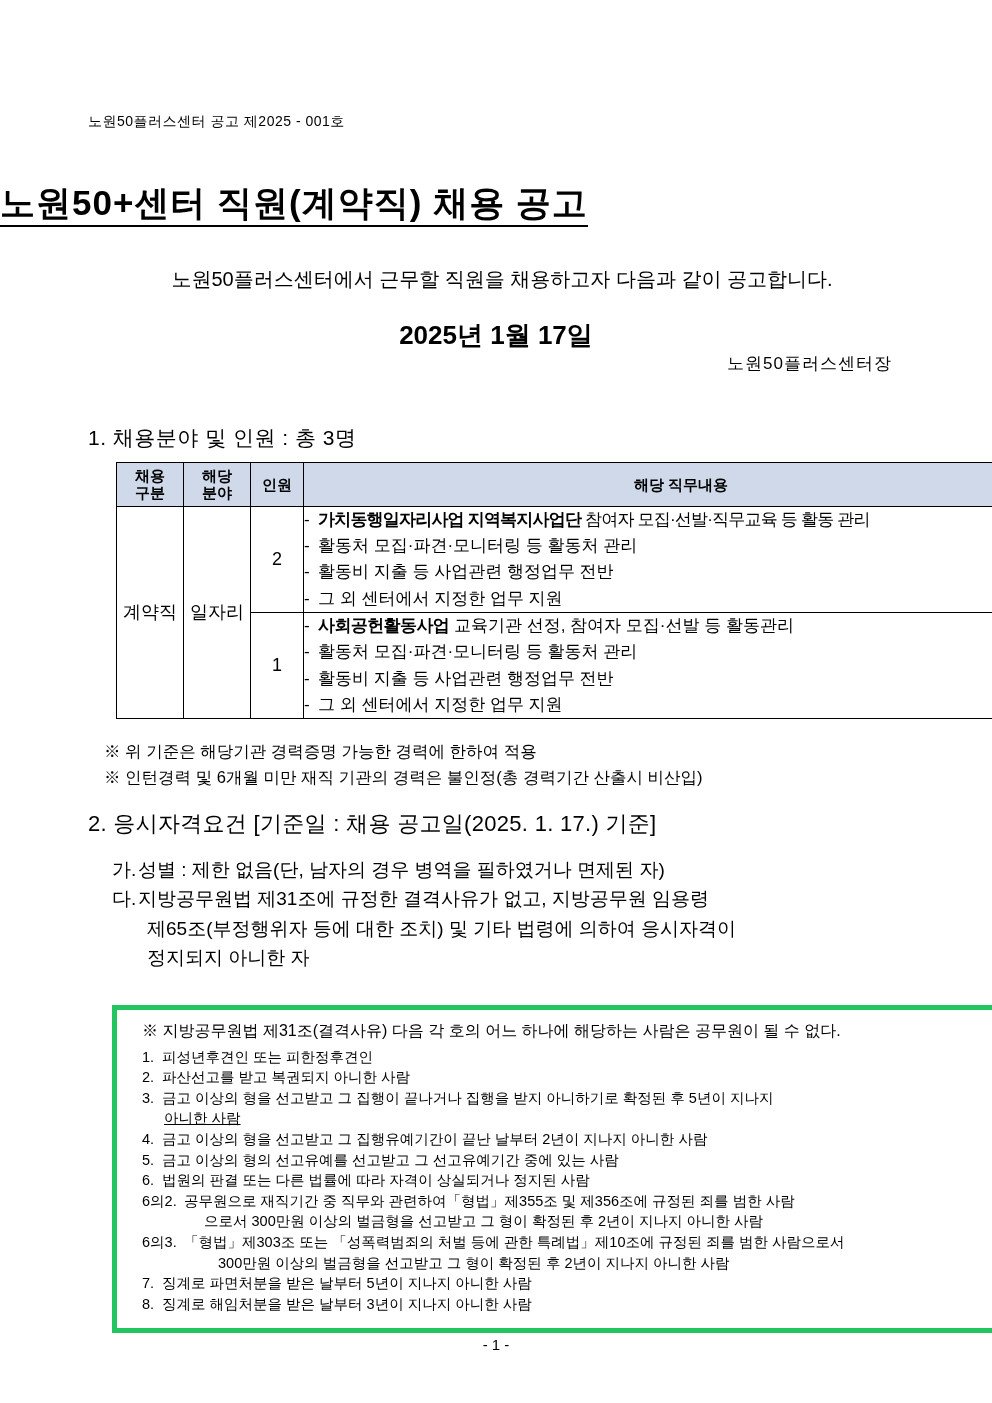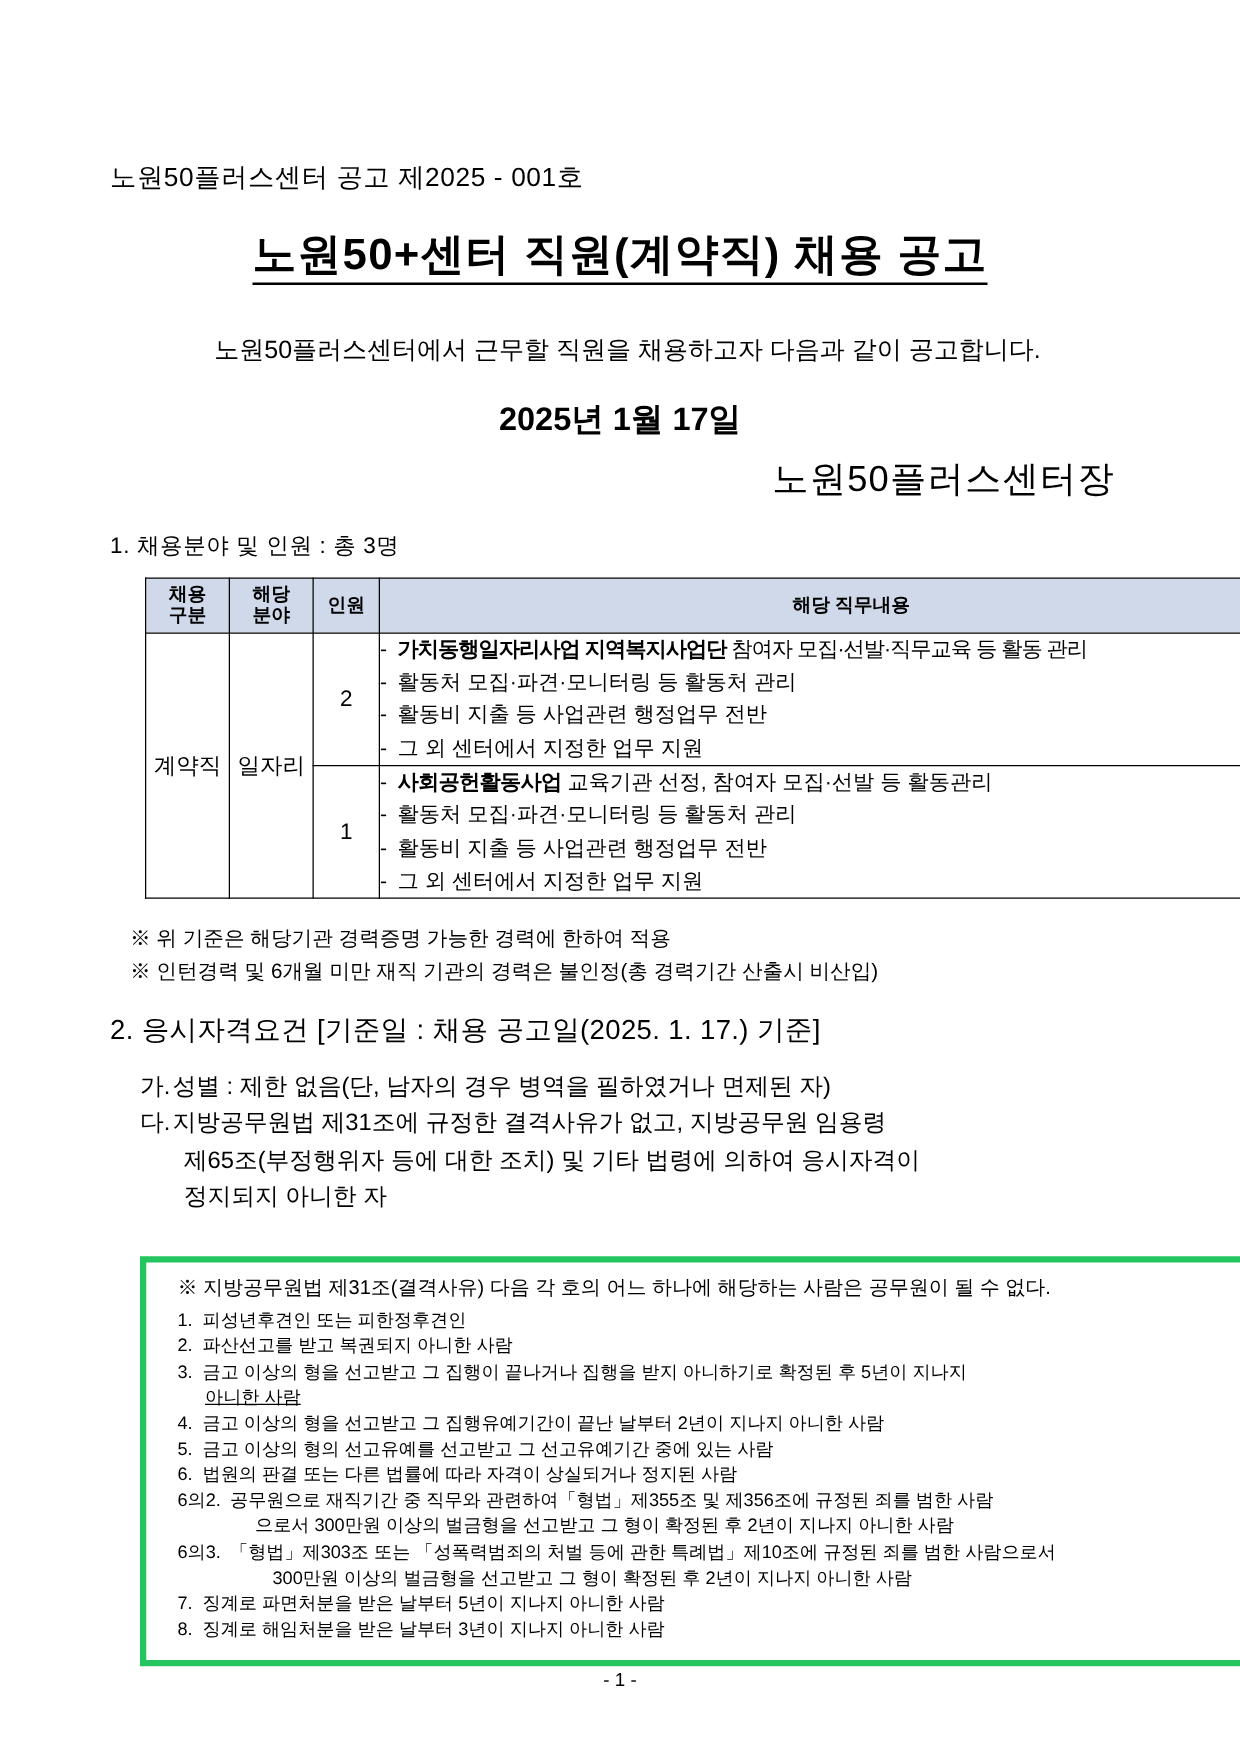--- a/index.html
+++ b/index.html
@@ -18,30 +18,30 @@
   .page {
     position: relative;
     width: 992px;
     height: 1403px;
     padding: 0;
     box-sizing: border-box;
   }
   .doc-number {
     position: absolute;
     left: 88px;
-    top: 128px;
-    font-size: 21px;
+    top: 113px;
+    font-size: 14px;
     letter-spacing: 0.5px;
   }
   .doc-title {
     position: absolute;
     left: 0;
     right: 0;
     top: 180px;
-    text-align: center;
+    text-align: left;
     font-size: 35px;
     font-weight: bold;
     letter-spacing: 1px;
   }
   .doc-title span.u {
     border-bottom: 2px solid #000;
     padding-bottom: 3px;
   }
   .intro-line {
     position: absolute;
@@ -56,29 +56,29 @@
     left: 0;
     right: 0;
     top: 318px;
     text-align: center;
     font-size: 26px;
     font-weight: bold;
   }
   .signer {
     position: absolute;
     right: 100px;
-    top: 364px;
-    font-size: 29px;
+    top: 352px;
+    font-size: 17px;
     letter-spacing: 1px;
   }
   .section-1-heading {
     position: absolute;
     left: 88px;
     top: 424px;
-    font-size: 18px;
+    font-size: 21px;
     letter-spacing: 0.5px;
   }
   table.recruit {
     position: absolute;
     left: 92px;
     top: 462px;
     width: 943px;
     border-collapse: collapse;
     font-size: 16px;
     margin-left: 24px;

